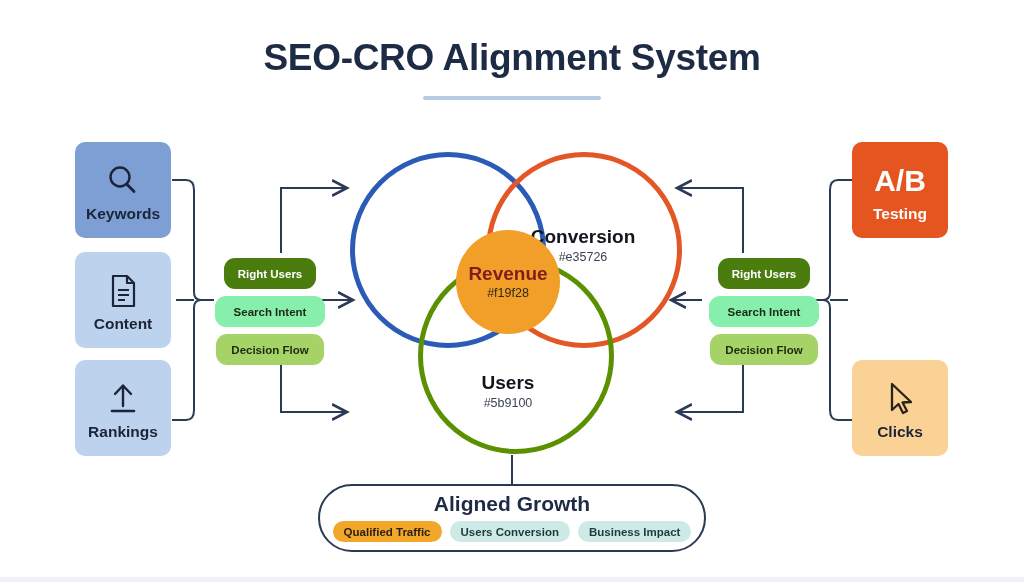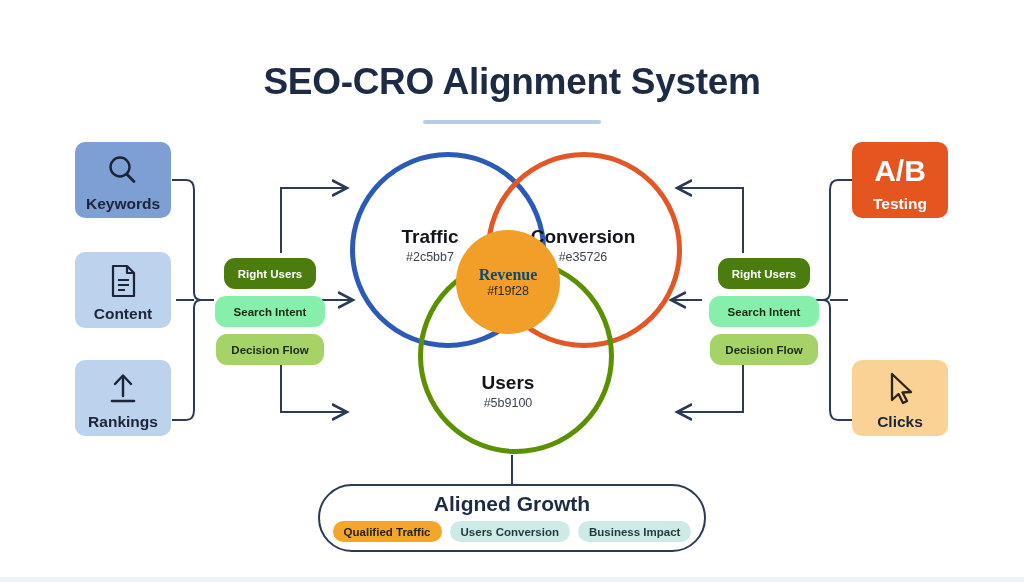--- a/index.html
+++ b/index.html
@@ -33,35 +33,34 @@
     top: 38px;
     width: 1024px;
     text-align: center;
   }
   #page-title {
     font-size: 37px;
     font-weight: bold;
     color: #1e2b45;
     letter-spacing: -0.3px;
     line-height: 1.1;
-    margin-top: 24px;
   }
   #title-rule {
     width: 178px;
     height: 4px;
     background: #b8cbe4;
     border-radius: 2px;
     margin: 17px auto 0 auto;
   }
 
   
   .card {
     position: absolute;
     width: 96px;
-    height: 76px;
+    height: 96px;
     border-radius: 10px;
     display: flex;
     flex-direction: column;
     align-items: center;
     justify-content: center;
     box-sizing: border-box;
   }
   .card-icon {
     height: 46px;
     display: flex;
@@ -152,25 +151,24 @@
   .venn-hex {
     font-size: 12.5px;
     color: #3c4450;
     margin-top: 2px;
   }
   #label-traffic    { left: 10px;  top: 86px; }
   #label-conversion { left: 163px; top: 86px; }
   #label-intent     { left: 88px;  top: 232px; }
 
   #revenue-name {
-    font-size: 16px;
-    font-weight: bold;
-    color: #0c4a6e;
+    font-size: 19px;
+    font-weight: bold;
+    color: #7f1d1d;
     line-height: 1.1;
-    font-family: Liberation Serif, serif;
   }
   #revenue-hex {
     font-size: 12.5px;
     color: #2f2a17;
     margin-top: 1px;
   }
 
   
   #aligned-box {
     position: absolute;
@@ -323,24 +321,20 @@
     <div class="pill pill-0">Right Users</div>
     <div class="pill pill-1">Search Intent</div>
     <div class="pill pill-2">Decision Flow</div>
   </div>
 
   <div id="venn">
     <div class="ring" id="ring-traffic"></div>
     <div class="ring" id="ring-conversion"></div>
     <div class="ring" id="ring-intent"></div>
 
-    <div class="venn-label" id="label-traffic">
-      <div class="venn-name">Traffic</div>
-      <div class="venn-hex">#2c5bb7</div>
-    </div>
 
     <div class="venn-label" id="label-conversion">
       <div class="venn-name">Conversion</div>
       <div class="venn-hex">#e35726</div>
     </div>
 
     <div class="venn-label" id="label-intent">
       <div class="venn-name">Users</div>
       <div class="venn-hex">#5b9100</div>
     </div>

